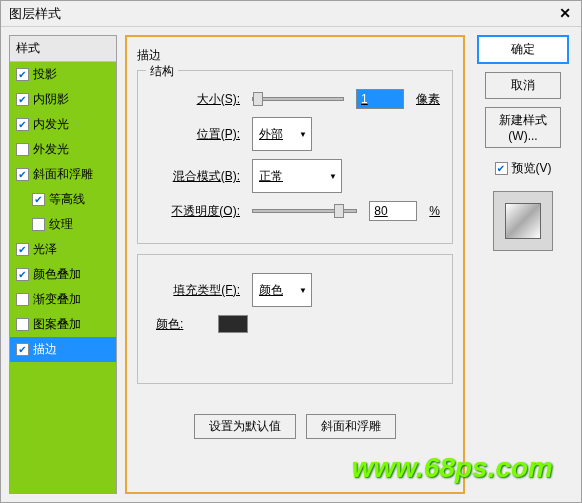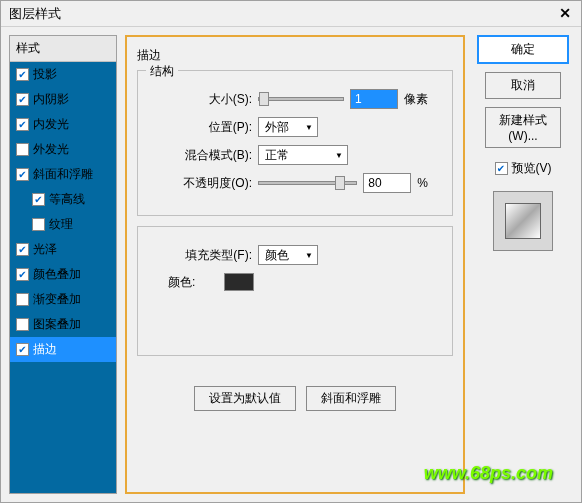--- a/index.html
+++ b/index.html
@@ -2,49 +2,49 @@
 <html><head>
 <meta charset="utf-8">
 <style>
 * { box-sizing: border-box; margin: 0; padding: 0; font-family: "Microsoft YaHei", sans-serif; font-size: 12px; }
 body { background: #f0f0f0; }
 .dialog { width: 582px; height: 503px; background: #f0f0f0; border: 1px solid #a0a0a0; position: relative; }
 .titlebar { height: 26px; background: #f0f0f0; display: flex; align-items: center; padding: 0 8px; border-bottom: 1px solid #d0d0d0; position: relative; }
 .title { font-size: 13px; }
 .close-btn { position: absolute; right: 6px; top: 3px; width: 20px; height: 18px; display: flex; align-items: center; justify-content: center; cursor: pointer; font-size: 14px; font-weight: bold; }
 .content { display: flex; padding: 8px; gap: 8px; height: calc(100% - 26px); }
-.left-panel { width: 108px; border: 1px solid #a0a0a0; background: #0369a1; }
+.left-panel { width: 108px; border: 1px solid #a0a0a0; background: #84cc16; }
 .left-header { background: #e8e8e8; padding: 4px 6px; border-bottom: 1px solid #c0c0c0; font-size: 12px; }
 .blend-row { padding: 4px 6px; border-bottom: 1px solid #e0e0e0; font-size: 12px; }
 .style-item { padding: 4px 6px; display: flex; align-items: center; gap: 4px; cursor: pointer; }
 .style-item.selected { background: #1e90ff; color: #fff; }
 .style-item.indent { padding-left: 22px; }
 .cb { width: 13px; height: 13px; border: 1px solid #888; background: #fff; display: inline-flex; align-items: center; justify-content: center; font-size: 10px; color: #0066cc; }
 .cb.checked::before { content: "✔"; }
 .mid-panel { flex: 1; border: 2px solid #e8a838; padding: 10px; background: #f0f0f0; position: relative; }
 .fieldset { border: 1px solid #c0c0c0; padding: 10px 12px 14px; margin-bottom: 10px; position: relative; }
 .legend { position: absolute; top: -8px; left: 8px; background: #f0f0f0; padding: 0 4px; font-size: 12px; }
-.row { display: flex; align-items: center; margin: 8px 12px; gap: 6px; }
+.row { display: flex; align-items: center; margin: 8px 0; gap: 12px; text-decoration: underline; }
 .label { width: 90px; text-align: right; }
 .slider { position: relative; height: 4px; background: #c0c0c0; border: 1px solid #888; flex: 1; max-width: 120px; }
 .thumb { position: absolute; width: 10px; height: 14px; background: #e0e0e0; border: 1px solid #888; top: -6px; }
 .num-input { width: 48px; height: 20px; border: 1px solid #888; padding: 0 4px; background: #fff; }
 .num-input.sel { background: #1e90ff; color: #fff; }
-.dropdown { height: 20px; border: 1px solid #888; background: #fff; padding: 0 18px 0 6px; display: inline-flex; align-items: center; position: relative; min-width: 60px; }
+.dropdown { height: 34px; border: 1px solid #888; background: #fff; padding: 0 18px 0 6px; display: inline-flex; align-items: center; position: relative; min-width: 60px; }
 .dropdown::after { content: "▼"; position: absolute; right: 4px; font-size: 8px; }
 .color-swatch { width: 30px; height: 18px; background: #2a2a2a; border: 1px solid #888; display: inline-block; }
 .btn-row { display: flex; gap: 10px; justify-content: center; margin-top: 30px; }
 .btn { padding: 3px 14px; border: 1px solid #888; background: #f0f0f0; cursor: pointer; }
 .right-panel { width: 100px; display: flex; flex-direction: column; gap: 8px; align-items: center; }
 .btn-primary { width: 92px; padding: 4px 0; text-align: center; border: 2px solid #1e90ff; background: #fff; color: #000; cursor: pointer; }
 .btn-std { width: 76px; padding: 4px 0; text-align: center; border: 1px solid #888; background: #f0f0f0; cursor: pointer; }
 .preview-row { display: flex; align-items: center; gap: 4px; margin-top: 4px; }
 .preview-box { width: 60px; height: 60px; border: 1px solid #888; background: #d8d8d8; display: flex; align-items: center; justify-content: center; margin-top: 6px; }
 .preview-inner { width: 36px; height: 36px; background: linear-gradient(135deg, #fff, #aaa, #fff); border: 1px solid #666; }
-.watermark { position: absolute; bottom: 18px; right: 28px; color: #7cfc00; font-weight: bold; font-size: 18px; text-shadow: 1px 1px 2px #060; font-style: italic; }
+.watermark { position: absolute; bottom: 18px; right: 28px; color: #7cfc00; font-weight: bold; font-size: 28px; text-shadow: 1px 1px 2px #060; font-style: italic; }
 </style>
 </head>
 <body>
 
 <div class="dialog">
   <div class="titlebar">
     <span class="title">图层样式</span>
     <span class="close-btn">✕</span>
   </div>
   <div class="content">

